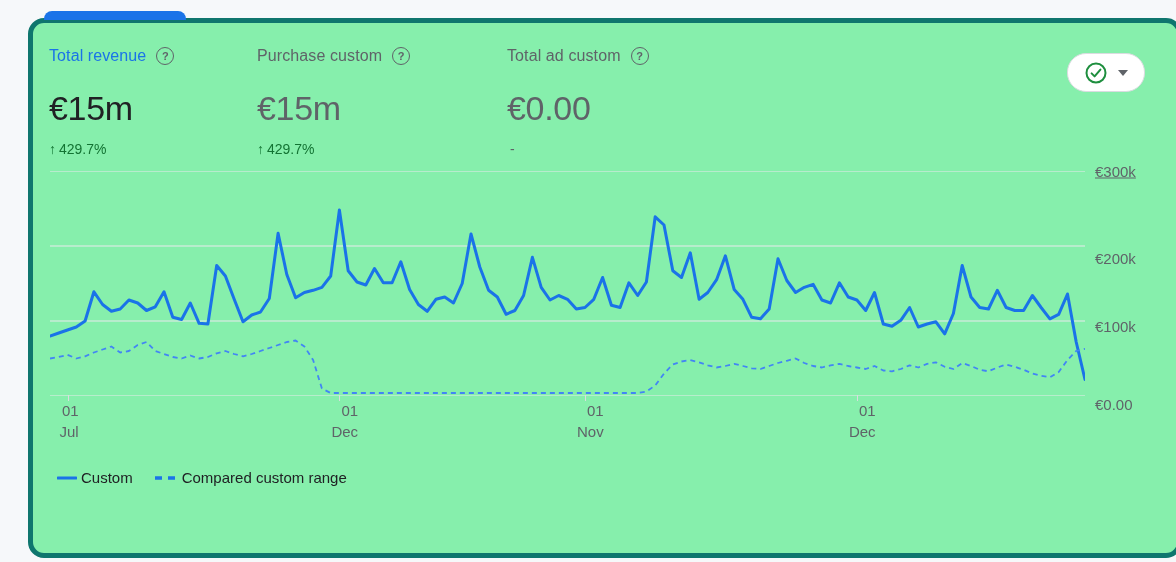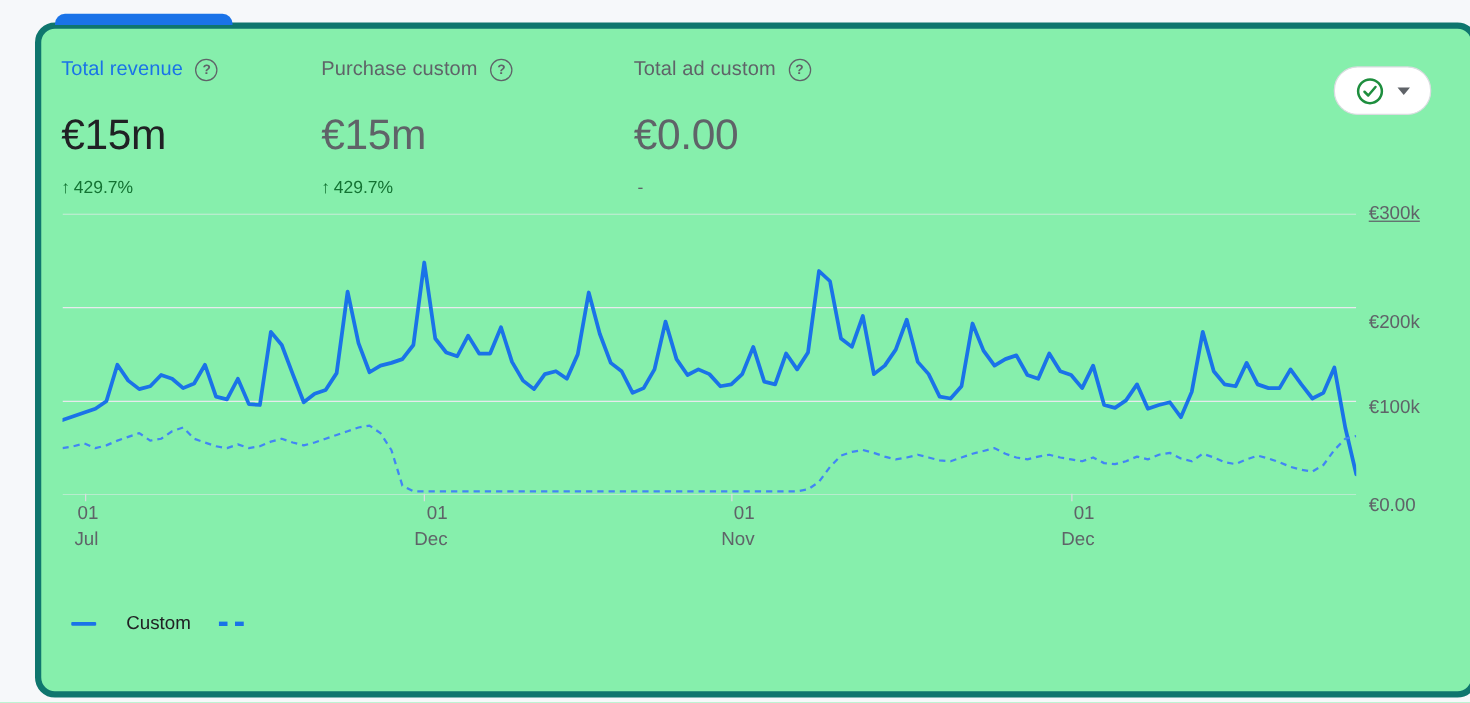--- a/index.html
+++ b/index.html
@@ -55,21 +55,21 @@
   .chart{position:absolute;left:17px;top:148px;width:1035px;height:225px;}
   .chart svg{display:block;width:1035px;height:225px;}
   .y-axis{position:absolute;left:1062px;top:148px;width:70px;height:225px;}
   .y-label{position:absolute;left:0;transform:translateY(-50%);font-size:15px;color:#5f6368;white-space:nowrap;}
   .x-axis{position:absolute;left:17px;top:374px;width:1035px;height:46px;}
   .x-label{position:absolute;top:3px;font-size:15px;line-height:21px;color:#5f6368;text-align:right;}
   .x-tick{position:absolute;top:-2px;width:1px;height:6px;background:#dadce0;}
 
   
   .legend{position:absolute;left:24px;top:446px;display:flex;align-items:center;gap:22px;}
-  .legend-item{display:flex;align-items:center;gap:24px;font-size:15px;color:#202124;margin-top:21px;}
+  .legend-item{display:flex;align-items:center;gap:4px;font-size:15px;color:#202124;}
 
   .gridline{stroke:#e8eaed;stroke-width:1;}
   .series-solid{fill:none;stroke-width:3;stroke-linejoin:round;stroke-linecap:round;}
   .series-dashed{fill:none;stroke-width:1.8;stroke-linejoin:round;stroke-linecap:butt;stroke-dasharray:5 4;}
 </style>
 </head>
 <body>
 
 <div class="viewport">
   <div class="tab-indicator"></div>
@@ -163,17 +163,18 @@
       <div class="legend-item">
         <svg width="20" height="4">
           <line x1="1" y1="2" x2="19" y2="2" stroke="#1a73e8" stroke-width="3" stroke-linecap="round"></line>
         </svg>
         <span>Custom</span>
       </div>
       <div class="legend-item">
         <svg width="23" height="4">
           <line x1="0" y1="2" x2="23" y2="2" stroke="#1a73e8" stroke-width="3.5" stroke-dasharray="7 6"></line>
         </svg>
+        <span>Compared custom range</span>
       </div>
     </div>
 
   </div>
 </div>
 
 </body></html>

